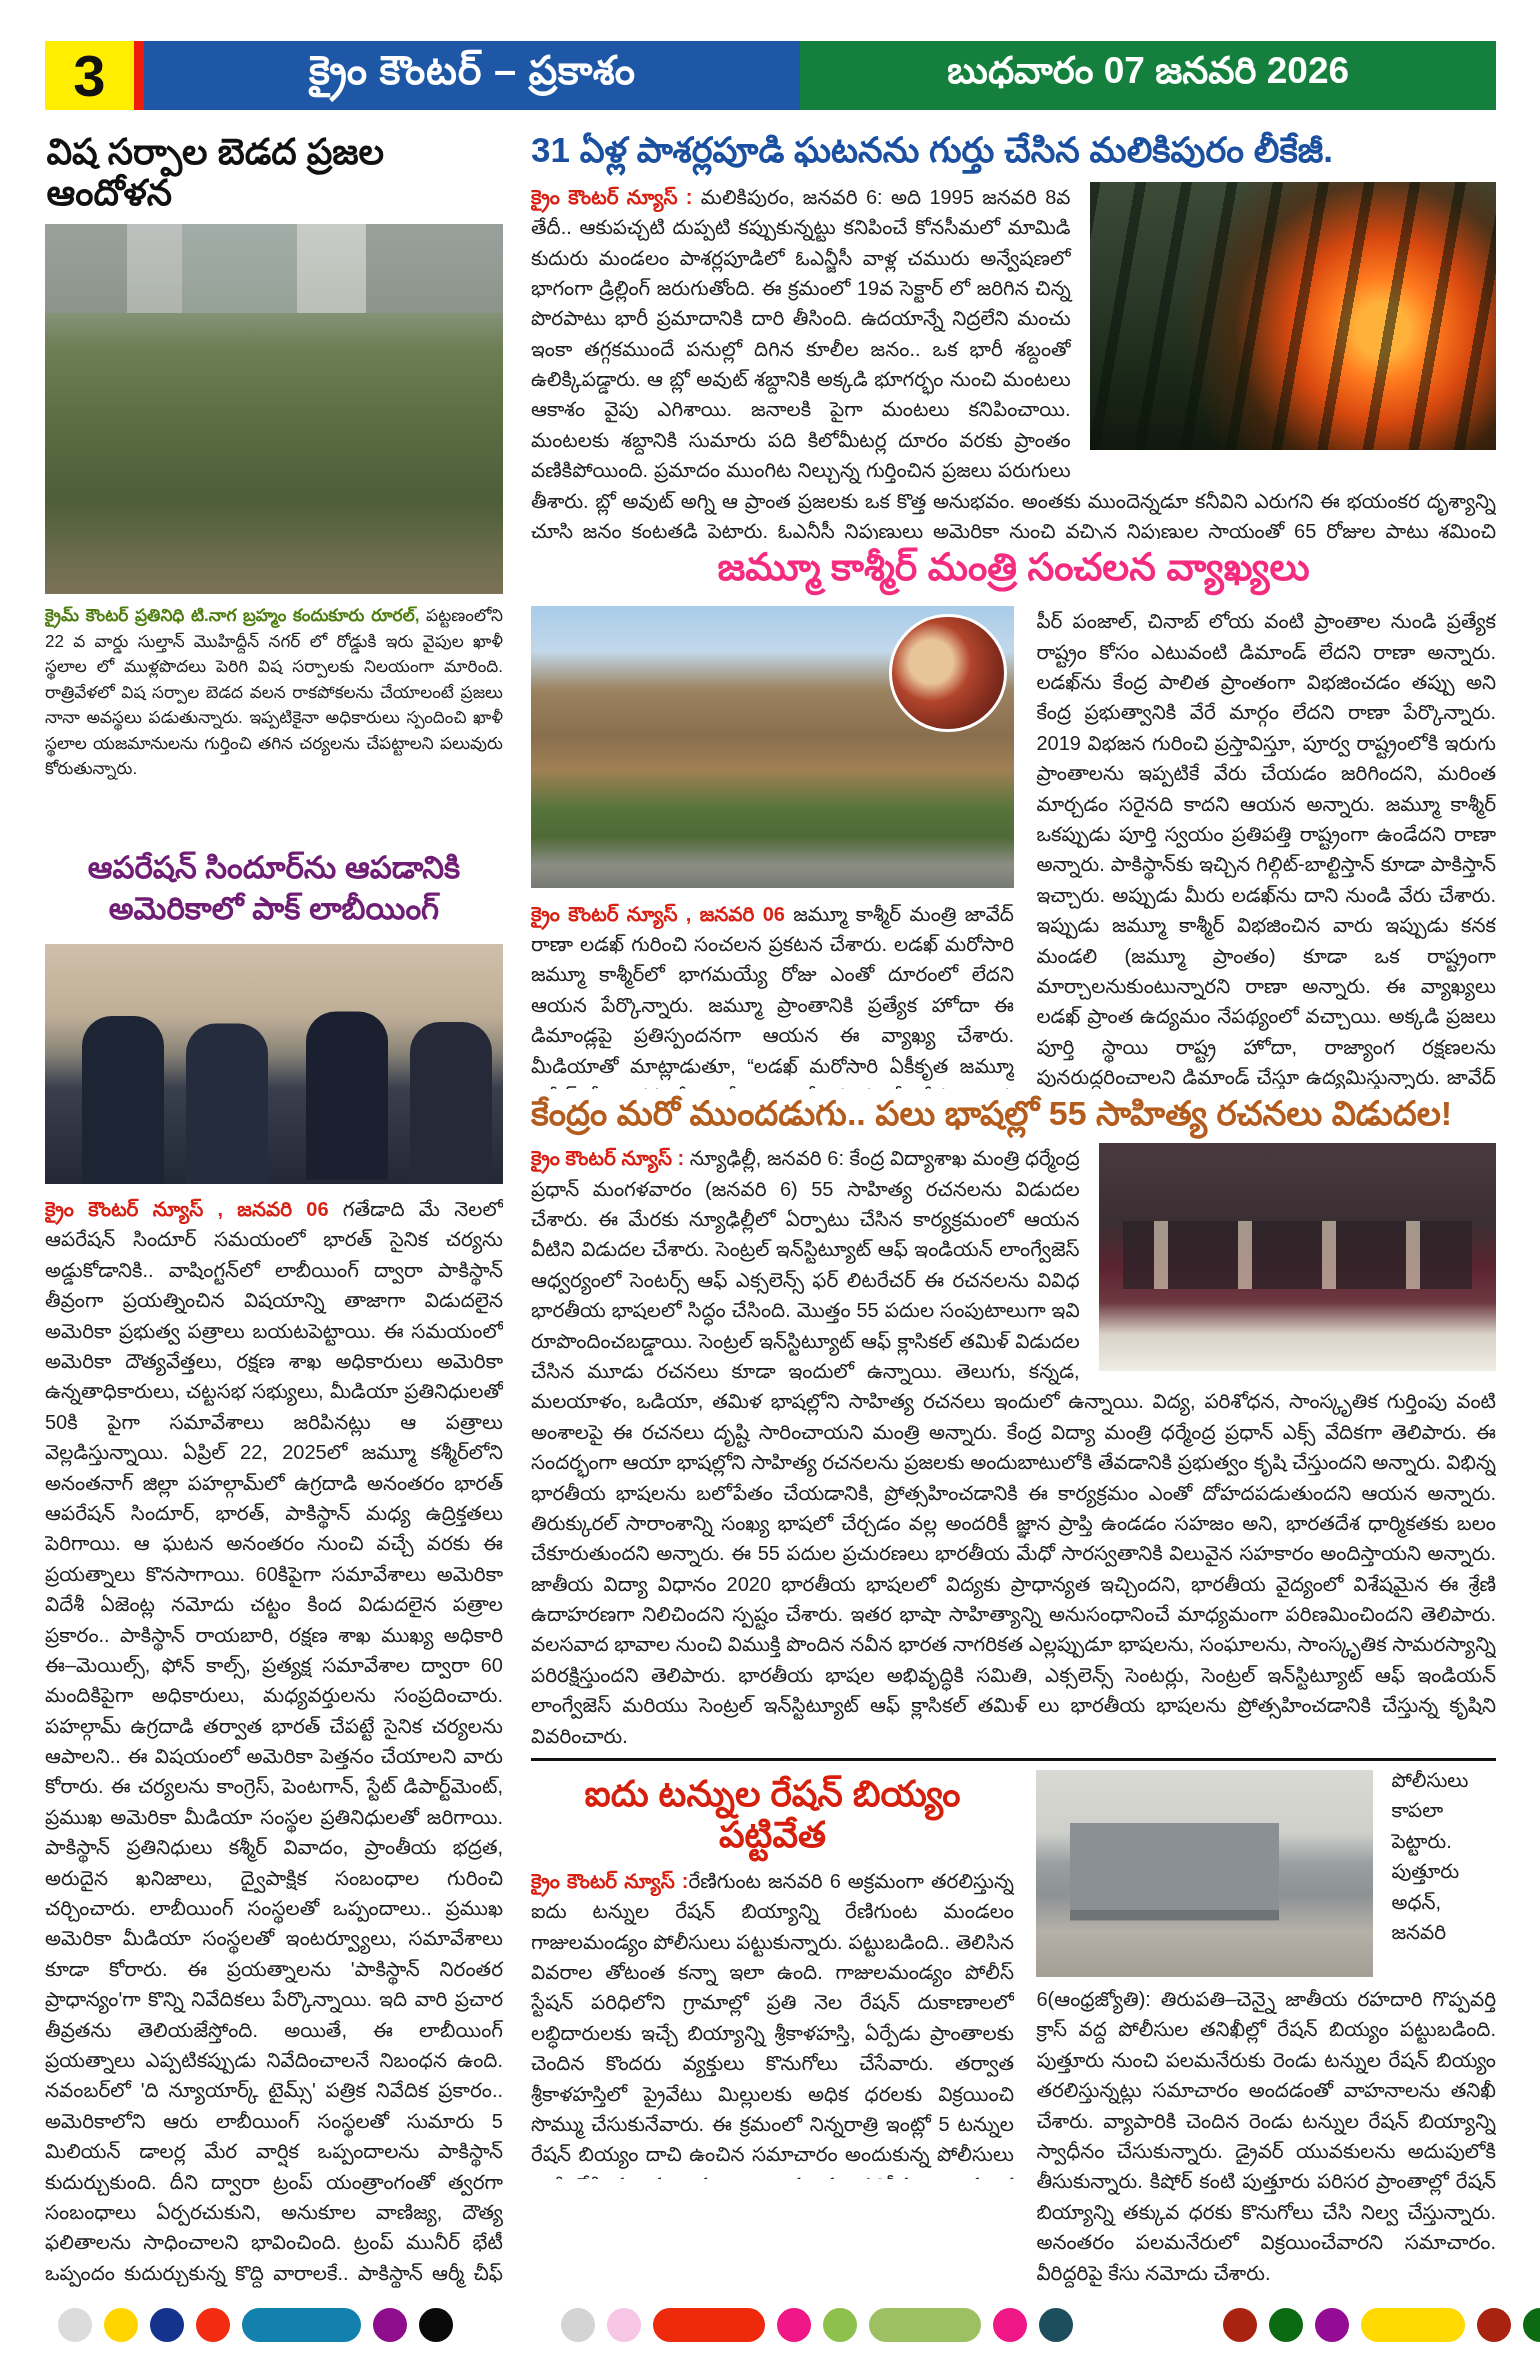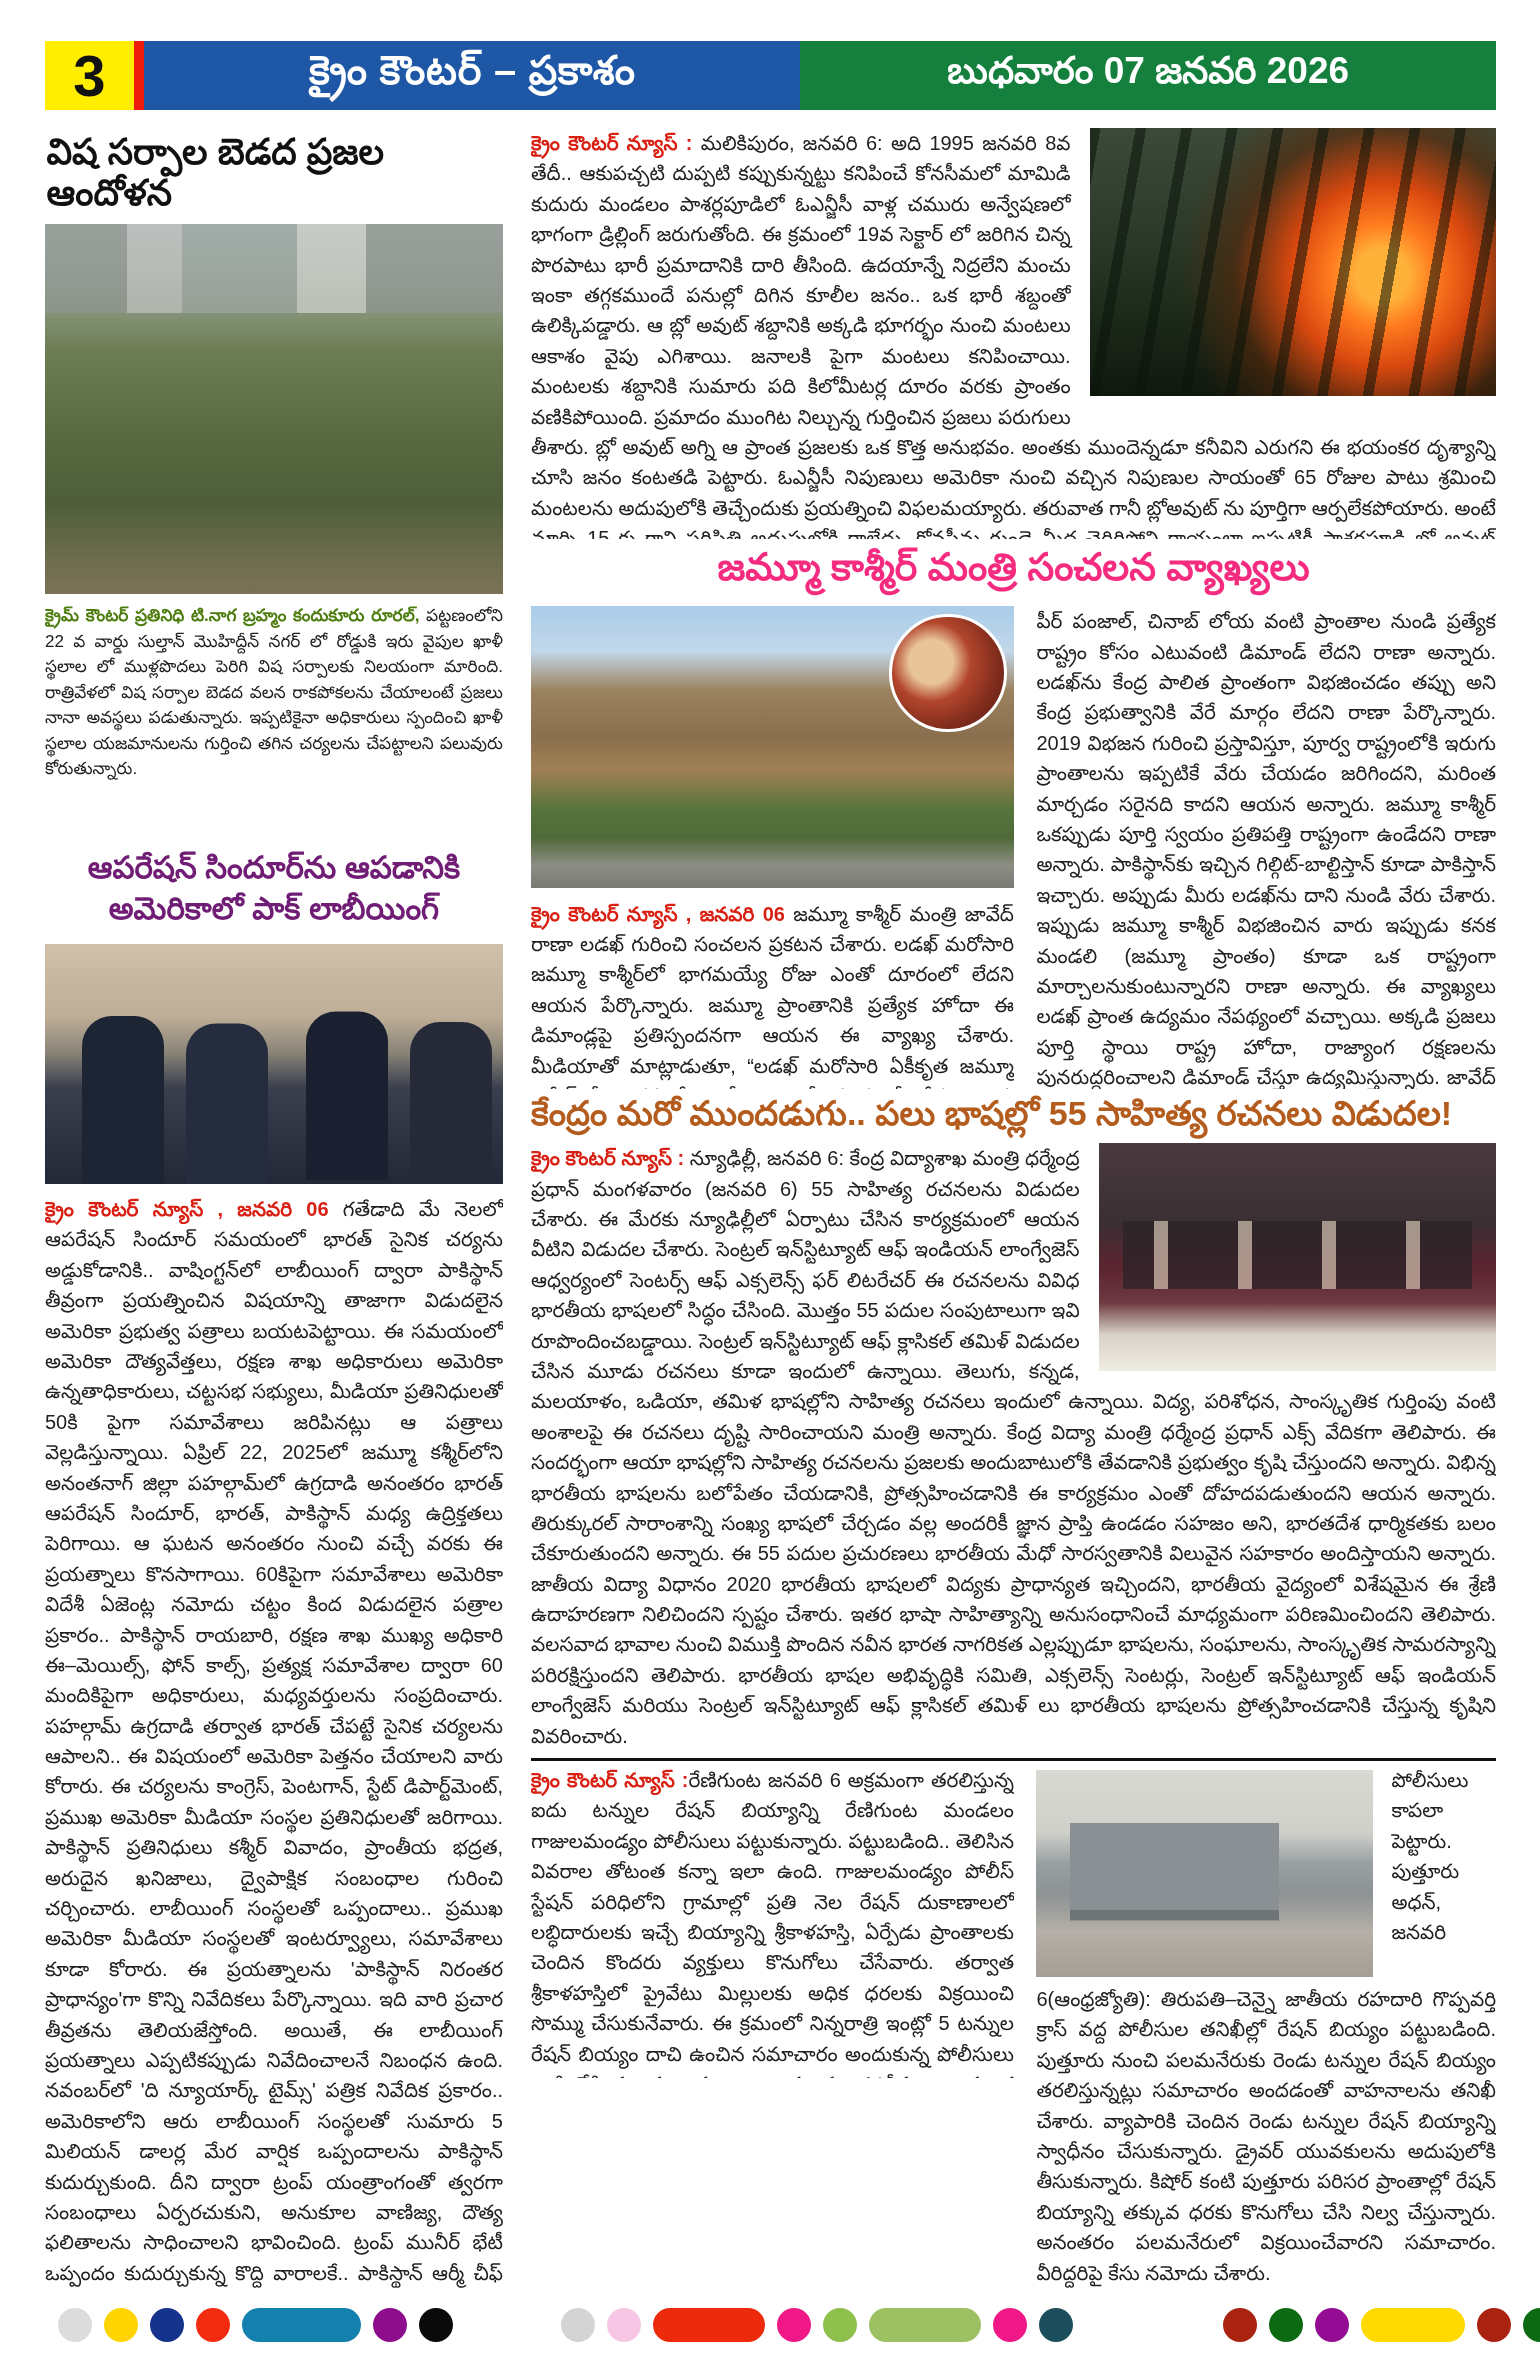--- a/index.html
+++ b/index.html
@@ -128,20 +128,21 @@
       </div>
       <div class="photo ph-meeting"></div>
       <div class="body-text clip" style="flex:1; margin-top:10.4px;">
         <span class="byline">క్రైం కౌంటర్ న్యూస్ , జనవరి 06 </span><span>గతేడాది మే నెలలో ఆపరేషన్ సిందూర్ సమయంలో భారత్ సైనిక చర్యను అడ్డుకోడానికి.. వాషింగ్టన్‌లో లాబీయింగ్ ద్వారా పాకిస్థాన్ తీవ్రంగా ప్రయత్నించిన విషయాన్ని తాజాగా విడుదలైన అమెరికా ప్రభుత్వ పత్రాలు బయటపెట్టాయి. ఈ సమయంలో అమెరికా దౌత్యవేత్తలు, రక్షణ శాఖ అధికారులు అమెరికా ఉన్నతాధికారులు, చట్టసభ సభ్యులు, మీడియా ప్రతినిధులతో 50కి పైగా సమావేశాలు జరిపినట్లు ఆ పత్రాలు వెల్లడిస్తున్నాయి. ఏప్రిల్ 22, 2025లో జమ్మూ కశ్మీర్‌లోని అనంతనాగ్ జిల్లా పహల్గామ్‌లో ఉగ్రదాడి అనంతరం భారత్ ఆపరేషన్ సిందూర్‌, భారత్, పాకిస్థాన్ మధ్య ఉద్రిక్తతలు పెరిగాయి. ఆ ఘటన అనంతరం నుంచి వచ్చే వరకు ఈ ప్రయత్నాలు కొనసాగాయి. 60కిపైగా సమావేశాలు అమెరికా విదేశీ ఏజెంట్ల నమోదు చట్టం కింద విడుదలైన పత్రాల ప్రకారం.. పాకిస్థాన్ రాయబారి, రక్షణ శాఖ ముఖ్య అధికారి ఈ–మెయిల్స్, ఫోన్ కాల్స్, ప్రత్యక్ష సమావేశాల ద్వారా 60 మందికిపైగా అధికారులు, మధ్యవర్తులను సంప్రదించారు. పహల్గామ్ ఉగ్రదాడి తర్వాత భారత్ చేపట్టే సైనిక చర్యలను ఆపాలని.. ఈ విషయంలో అమెరికా పెత్తనం చేయాలని వారు కోరారు. ఈ చర్యలను కాంగ్రెస్, పెంటగాన్, స్టేట్ డిపార్ట్‌మెంట్, ప్రముఖ అమెరికా మీడియా సంస్థల ప్రతినిధులతో జరిగాయి. పాకిస్థాన్ ప్రతినిధులు కశ్మీర్ వివాదం, ప్రాంతీయ భద్రత, అరుదైన ఖనిజాలు, ద్వైపాక్షిక సంబంధాల గురించి చర్చించారు. లాబీయింగ్ సంస్థలతో ఒప్పందాలు.. ప్రముఖ అమెరికా మీడియా సంస్థలతో ఇంటర్వ్యూలు, సమావేశాలు కూడా కోరారు. ఈ ప్రయత్నాలను 'పాకిస్థాన్ నిరంతర ప్రాధాన్యం'గా కొన్ని నివేదికలు పేర్కొన్నాయి. ఇది వారి ప్రచార తీవ్రతను తెలియజేస్తోంది. అయితే, ఈ లాబీయింగ్ ప్రయత్నాలు ఎప్పటికప్పుడు నివేదించాలనే నిబంధన ఉంది. నవంబర్‌లో 'ది న్యూయార్క్ టైమ్స్' పత్రిక నివేదిక ప్రకారం.. అమెరికాలోని ఆరు లాబీయింగ్ సంస్థలతో సుమారు 5 మిలియన్ డాలర్ల మేర వార్షిక ఒప్పందాలను పాకిస్థాన్ కుదుర్చుకుంది. దీని ద్వారా ట్రంప్ యంత్రాంగంతో త్వరగా సంబంధాలు ఏర్పరచుకుని, అనుకూల వాణిజ్య, దౌత్య ఫలితాలను సాధించాలని భావించింది. ట్రంప్ మునీర్ భేటీ ఒప్పందం కుదుర్చుకున్న కొద్ది వారాలకే.. పాకిస్థాన్ ఆర్మీ చీఫ్ ఫీల్డ్ మార్షల్ ఆసిమ్ మునీర్ వైట్ హౌస్‌లో అమెరికా అధ్యక్షుడు డొనాల్డ్ ట్రంప్‌ను కలిశారు. ఆ తర్వాత పాకిస్థాన్–అమెరికా అగ్రరాజ్యాల స్థాయిలో తిరిగి ప్రాధాన్యత లభించడానికి సూత్రధారి అయింది. అదే సమయంలో భారత్ కంటే మూడు రెట్లు ఎక్కువ ఖర్చు చేసింది. ఈ ఒప్పందాల వల్ల అమెరికా–పాకిస్థాన్ సంబంధాల్లో మార్పు వచ్చిందని, ట్రంప్ ప్రశంసలు, నోబెల్ శాంతి బహుమతికి పాకిస్థాన్ మద్దతు ప్రకటించిందని, లాభదాయక వ్యాపార, పెట్టుబడి రాయితీలు పొందడం జరిగిందని ది న్యూయార్క్ టైమ్స్ పత్రిక పేర్కొంది. పలు దౌత్య వర్గాల ప్రకారం.. 2025 ఫిబ్రవరి నాటికి ఒక విస్తృత లాబీయింగ్ వ్యవస్థను క్రిప్టో కరెన్సీ రంగంతో సహా పాకిస్థాన్ పెంచుకుంది. కొన్ని వ్యక్తిగత ఒప్పందాలను, సంప్రదింపుల కోసం లక్షల డాలర్లు ఖర్చు చేసింది. గతేదాది చివరలో ఖర్చు తగ్గినప్పటికీ, ఈ పత్రాలు సైనిక, దౌత్యపరమైన ఒత్తిడిలో ఉన్న ఒక దేశం.. భారత్ సైనిక దూకుడును అడ్డుకోడానికి అమెరికాలో వ్యూహాత్మకంగా ప్రచారం సాగించిందని తెలుస్తోంది.</span>
       </div>
     </div>
 
     <div class="right-col">
 
       <div class="art-blowout clip">
+        <div class="hl hl-blowout">31 ఏళ్ల పాశర్లపూడి ఘటనను గుర్తు చేసిన మలికిపురం లీకేజీ.</div>
         <div class="photo ph-fire"></div>
         <div class="body-text">
           <span class="byline">క్రైం కౌంటర్ న్యూస్ : </span><span>మలికిపురం, జనవరి 6: </span><span>అది 1995 జనవరి 8వ తేదీ.. ఆకుపచ్చటి దుప్పటి కప్పుకున్నట్టు కనిపించే కోనసీమలో మామిడి కుదురు మండలం పాశర్లపూడిలో ఓఎన్జీసీ వాళ్ల చమురు అన్వేషణలో భాగంగా డ్రిల్లింగ్ జరుగుతోంది. ఈ క్రమంలో 19వ సెక్టార్ లో జరిగిన చిన్న పొరపాటు భారీ ప్రమాదానికి దారి తీసింది. ఉదయాన్నే నిద్రలేని మంచు ఇంకా తగ్గకముందే పనుల్లో దిగిన కూలీల జనం.. ఒక భారీ శబ్దంతో ఉలిక్కిపడ్డారు. ఆ బ్లో అవుట్ శబ్దానికి అక్కడి భూగర్భం నుంచి మంటలు ఆకాశం వైపు ఎగిశాయి. జనాలకి పైగా మంటలు కనిపించాయి. మంటలకు శబ్దానికి సుమారు పది కిలోమీటర్ల దూరం వరకు ప్రాంతం వణికిపోయింది. ప్రమాదం ముంగిట నిల్చున్న గుర్తించిన ప్రజలు పరుగులు తీశారు. బ్లో అవుట్ అగ్ని ఆ ప్రాంత ప్రజలకు ఒక కొత్త అనుభవం. అంతకు ముందెన్నడూ కనీవిని ఎరుగని ఈ భయంకర దృశ్యాన్ని చూసి జనం కంటతడి పెట్టారు. ఓఎన్జీసీ నిపుణులు అమెరికా నుంచి వచ్చిన నిపుణుల సాయంతో 65 రోజుల పాటు శ్రమించి మంటలను అదుపులోకి తెచ్చేందుకు ప్రయత్నించి విఫలమయ్యారు. తరువాత గానీ బ్లోఅవుట్ ను పూర్తిగా ఆర్పలేకపోయారు. అంటే మార్చి 15 కు గాని పరిస్థితి అదుపులోకి రాలేదు. కోనసీమ గుండె మీద చెరిగిపోని గాయంలా ఇప్పటికీ పాశర్లపూడి బ్లో అవుట్ గురించి చెప్పుకుంటూనే ఉన్నారు. అది ప్రపంచంలో రెండో అతిపెద్ద బ్లో అవుట్ గా చరిత్రలో నిలిచింది. ఆ వీడియోలు మాత్రం లేవు. అప్పట్లో మీడియాలో వార్తలు టెక్నాలజీ లేకపోవడం వల్ల అంతగా మాత్రమే వచ్చింది. ఇప్పుడైతే మలికిపురం బ్లో అవుట్ కు 24 గంటల్లోనే మీడియా వార్తల ద్వారా అందరూ ఎప్పటికప్పుడు జరుగుతున్నదీ తెలుసుకోగలుగుతున్నారు. మూడు దశాబ్దాల్లో ఎంత మార్పు!</span>
         </div>
       </div>
 
       <div>
         <div class="hl hl-jammu">జమ్మూ కాశ్మీర్ మంత్రి సంచలన వ్యాఖ్యలు</div>
         <div class="jammu-row">
           <div class="jammu-left">
@@ -160,20 +161,21 @@
         <div class="hl hl-books">కేంద్రం మరో ముందడుగు.. పలు భాషల్లో 55 సాహిత్య రచనలు విడుదల!</div>
         <div class="art-books clip body-text">
           <div class="photo ph-event"></div>
           <span class="byline">క్రైం కౌంటర్ న్యూస్ : </span><span>న్యూఢిల్లీ, జనవరి 6: </span><span>కేంద్ర విద్యాశాఖ మంత్రి ధర్మేంద్ర ప్రధాన్ మంగళవారం (జనవరి 6) 55 సాహిత్య రచనలను విడుదల చేశారు. ఈ మేరకు న్యూఢిల్లీలో ఏర్పాటు చేసిన కార్యక్రమంలో ఆయన వీటిని విడుదల చేశారు. సెంట్రల్ ఇన్‌స్టిట్యూట్ ఆఫ్ ఇండియన్ లాంగ్వేజెస్ ఆధ్వర్యంలో సెంటర్స్ ఆఫ్ ఎక్సలెన్స్ ఫర్ లిటరేచర్ ఈ రచనలను వివిధ భారతీయ భాషలలో సిద్ధం చేసింది. మొత్తం 55 పదుల సంపుటాలుగా ఇవి రూపొందించబడ్డాయి. సెంట్రల్ ఇన్‌స్టిట్యూట్ ఆఫ్ క్లాసికల్ తమిళ్ విడుదల చేసిన మూడు రచనలు కూడా ఇందులో ఉన్నాయి. తెలుగు, కన్నడ, మలయాళం, ఒడియా, తమిళ భాషల్లోని సాహిత్య రచనలు ఇందులో ఉన్నాయి. విద్య, పరిశోధన, సాంస్కృతిక గుర్తింపు వంటి అంశాలపై ఈ రచనలు దృష్టి సారించాయని మంత్రి అన్నారు. కేంద్ర విద్యా మంత్రి ధర్మేంద్ర ప్రధాన్ ఎక్స్ వేదికగా తెలిపారు. ఈ సందర్భంగా ఆయా భాషల్లోని సాహిత్య రచనలను ప్రజలకు అందుబాటులోకి తేవడానికి ప్రభుత్వం కృషి చేస్తుందని అన్నారు. విభిన్న భారతీయ భాషలను బలోపేతం చేయడానికి, ప్రోత్సహించడానికి ఈ కార్యక్రమం ఎంతో దోహదపడుతుందని ఆయన అన్నారు. తిరుక్కురల్ సారాంశాన్ని సంఖ్య భాషలో చేర్చడం వల్ల అందరికీ జ్ఞాన ప్రాప్తి ఉండడం సహజం అని, భారతదేశ ధార్మికతకు బలం చేకూరుతుందని అన్నారు. ఈ 55 పదుల ప్రచురణలు భారతీయ మేధో సారస్వతానికి విలువైన సహకారం అందిస్తాయని అన్నారు. జాతీయ విద్యా విధానం 2020 భారతీయ భాషలలో విద్యకు ప్రాధాన్యత ఇచ్చిందని, భారతీయ వైద్యంలో విశేషమైన ఈ శ్రేణి ఉదాహరణగా నిలిచిందని స్పష్టం చేశారు. ఇతర భాషా సాహిత్యాన్ని అనుసంధానించే మాధ్యమంగా పరిణమించిందని తెలిపారు. వలసవాద భావాల నుంచి విముక్తి పొందిన నవీన భారత నాగరికత ఎల్లప్పుడూ భాషలను, సంఘాలను, సాంస్కృతిక సామరస్యాన్ని పరిరక్షిస్తుందని తెలిపారు. భారతీయ భాషల అభివృద్ధికి సమితి, ఎక్సలెన్స్ సెంటర్లు, సెంట్రల్ ఇన్‌స్టిట్యూట్ ఆఫ్ ఇండియన్ లాంగ్వేజెస్ మరియు సెంట్రల్ ఇన్‌స్టిట్యూట్ ఆఫ్ క్లాసికల్ తమిళ్ లు భారతీయ భాషలను ప్రోత్సహించడానికి చేస్తున్న కృషిని వివరించారు.</span>
         </div>
         <hr class="books-rule">
       </div>
 
       <div class="bottom-row">
         <div class="rice-col">
+          <div class="hl hl-rice">ఐదు టన్నుల రేషన్ బియ్యం పట్టివేత</div>
           <div class="body-text clip" style="height:313px;">
             <span class="byline">క్రైం కౌంటర్ న్యూస్ :</span><span>రేణిగుంట జనవరి 6  </span><span>అక్రమంగా తరలిస్తున్న ఐదు టన్నుల రేషన్ బియ్యాన్ని రేణిగుంట మండలం గాజులమండ్యం పోలీసులు పట్టుకున్నారు. పట్టుబడింది.. తెలిసిన వివరాల తోటంత కన్నా ఇలా ఉంది. గాజులమండ్యం పోలీస్ స్టేషన్ పరిధిలోని గ్రామాల్లో ప్రతి నెల రేషన్ దుకాణాలలో లబ్ధిదారులకు ఇచ్చే బియ్యాన్ని శ్రీకాళహస్తి, ఏర్పేడు ప్రాంతాలకు చెందిన కొందరు వ్యక్తులు కొనుగోలు చేసేవారు. తర్వాత శ్రీకాళహస్తిలో ప్రైవేటు మిల్లులకు అధిక ధరలకు విక్రయించి సొమ్ము చేసుకునేవారు. ఈ క్రమంలో నిన్నరాత్రి ఇంట్లో 5 టన్నుల రేషన్ బియ్యం దాచి ఉంచిన సమాచారం అందుకున్న పోలీసులు దాడి చేసి పట్టుకున్నారు. గాజుల మండ్యం పోలీసులు అత్యంత రహస్యంగా నిఘా పెట్టి ఈ అధిరపు బియ్యాన్ని గుర్తించారు. ఈ విషయమై తెలుసుకున్న డీఎస్పీ శ్రీనివాసరావు కేసు నమోదు చేయాలని ఆదేశాలు జారీ చేయడంతో కేసు నమోదు చేసి దర్యాప్తు చేస్తున్నారు. దీనిపై డీఎస్పీ శ్రీనివాసరావు వివరణ కోరగా రేషన్ బియ్యం పట్టుబడడం వాస్తవమేనని స్పష్టం చేశారు. కేసు నమోదు చేయడానికి ఆధారాలు తెలిపారు.</span>
           </div>
         </div>
         <div class="street-col body-text clip">
           <div class="photo ph-street"></div>
           <span>పోలీసులు కాపలా పెట్టారు. పుత్తూరు అధన్, జనవరి 6(ఆంధ్రజ్యోతి): తిరుపతి–చెన్నై జాతీయ రహదారి గొప్పవర్తి క్రాస్ వద్ద పోలీసుల తనిఖీల్లో రేషన్ బియ్యం పట్టుబడింది. పుత్తూరు నుంచి పలమనేరుకు రెండు టన్నుల రేషన్ బియ్యం తరలిస్తున్నట్లు సమాచారం అందడంతో వాహనాలను తనిఖీ చేశారు. వ్యాపారికి చెందిన రెండు టన్నుల రేషన్ బియ్యాన్ని స్వాధీనం చేసుకున్నారు. డ్రైవర్ యువకులను అదుపులోకి తీసుకున్నారు. కిషోర్ కంటి పుత్తూరు పరిసర ప్రాంతాల్లో రేషన్ బియ్యాన్ని తక్కువ ధరకు కొనుగోలు చేసి నిల్వ చేస్తున్నారు. అనంతరం పలమనేరులో విక్రయించేవారని సమాచారం. వీరిద్దరిపై కేసు నమోదు చేశారు.</span>
         </div>
       </div>
 

